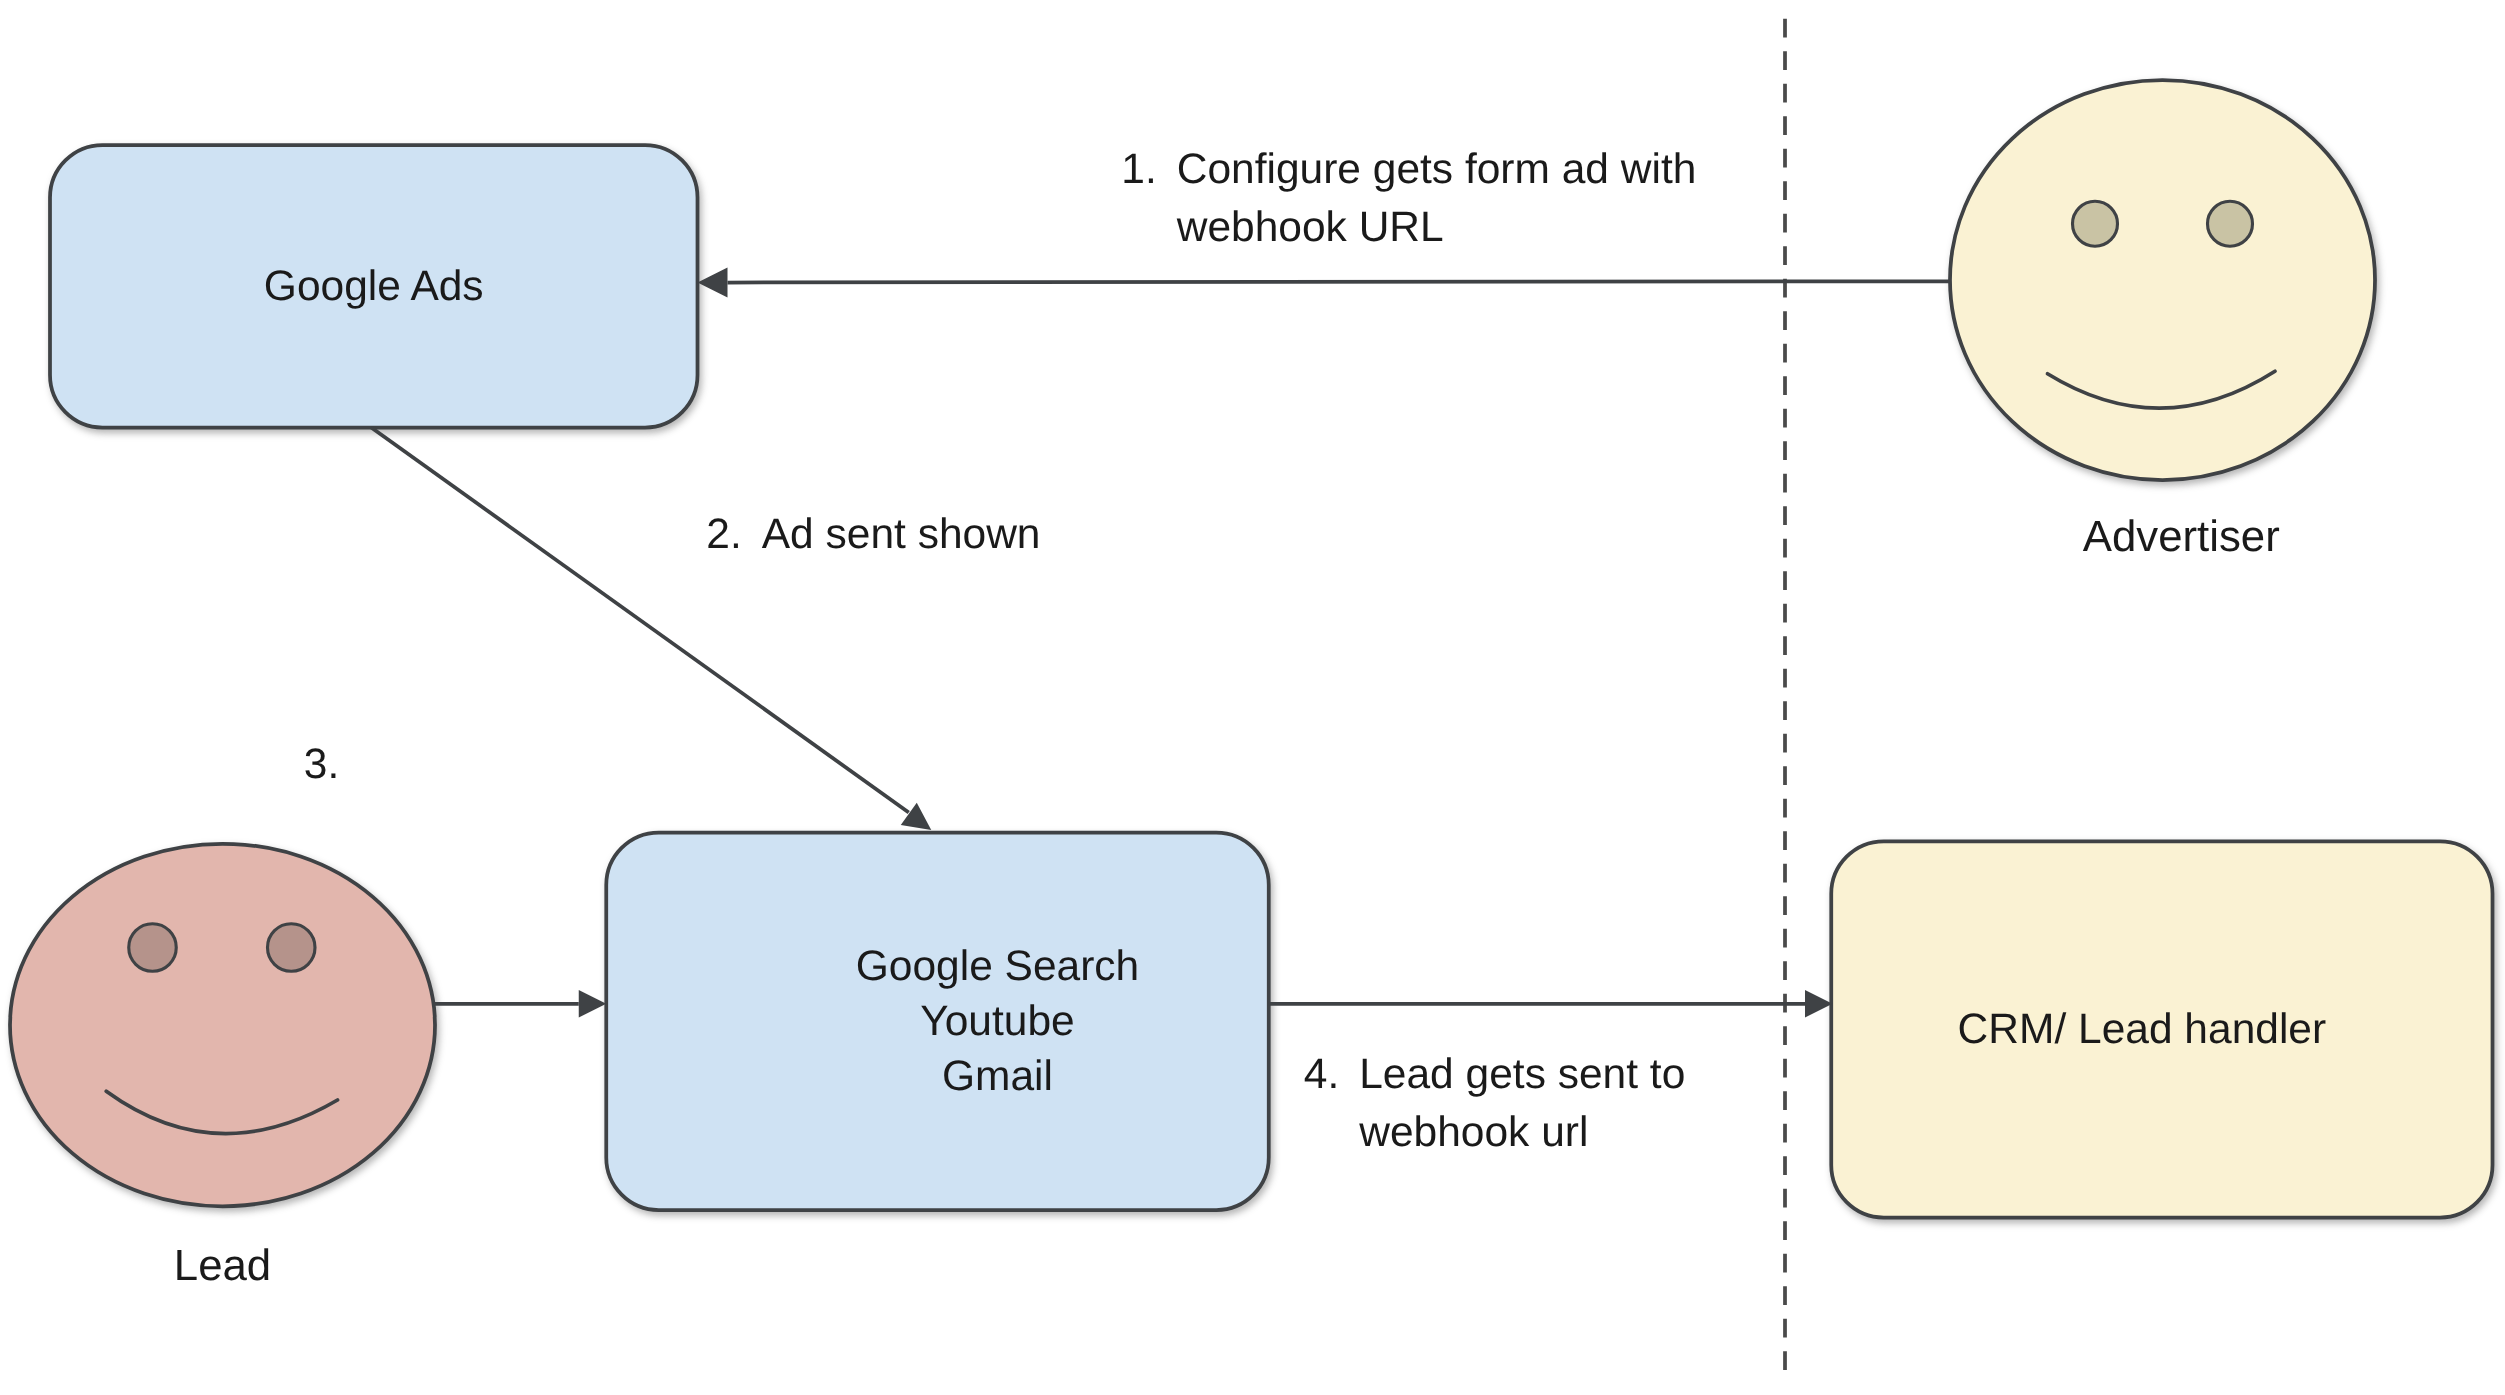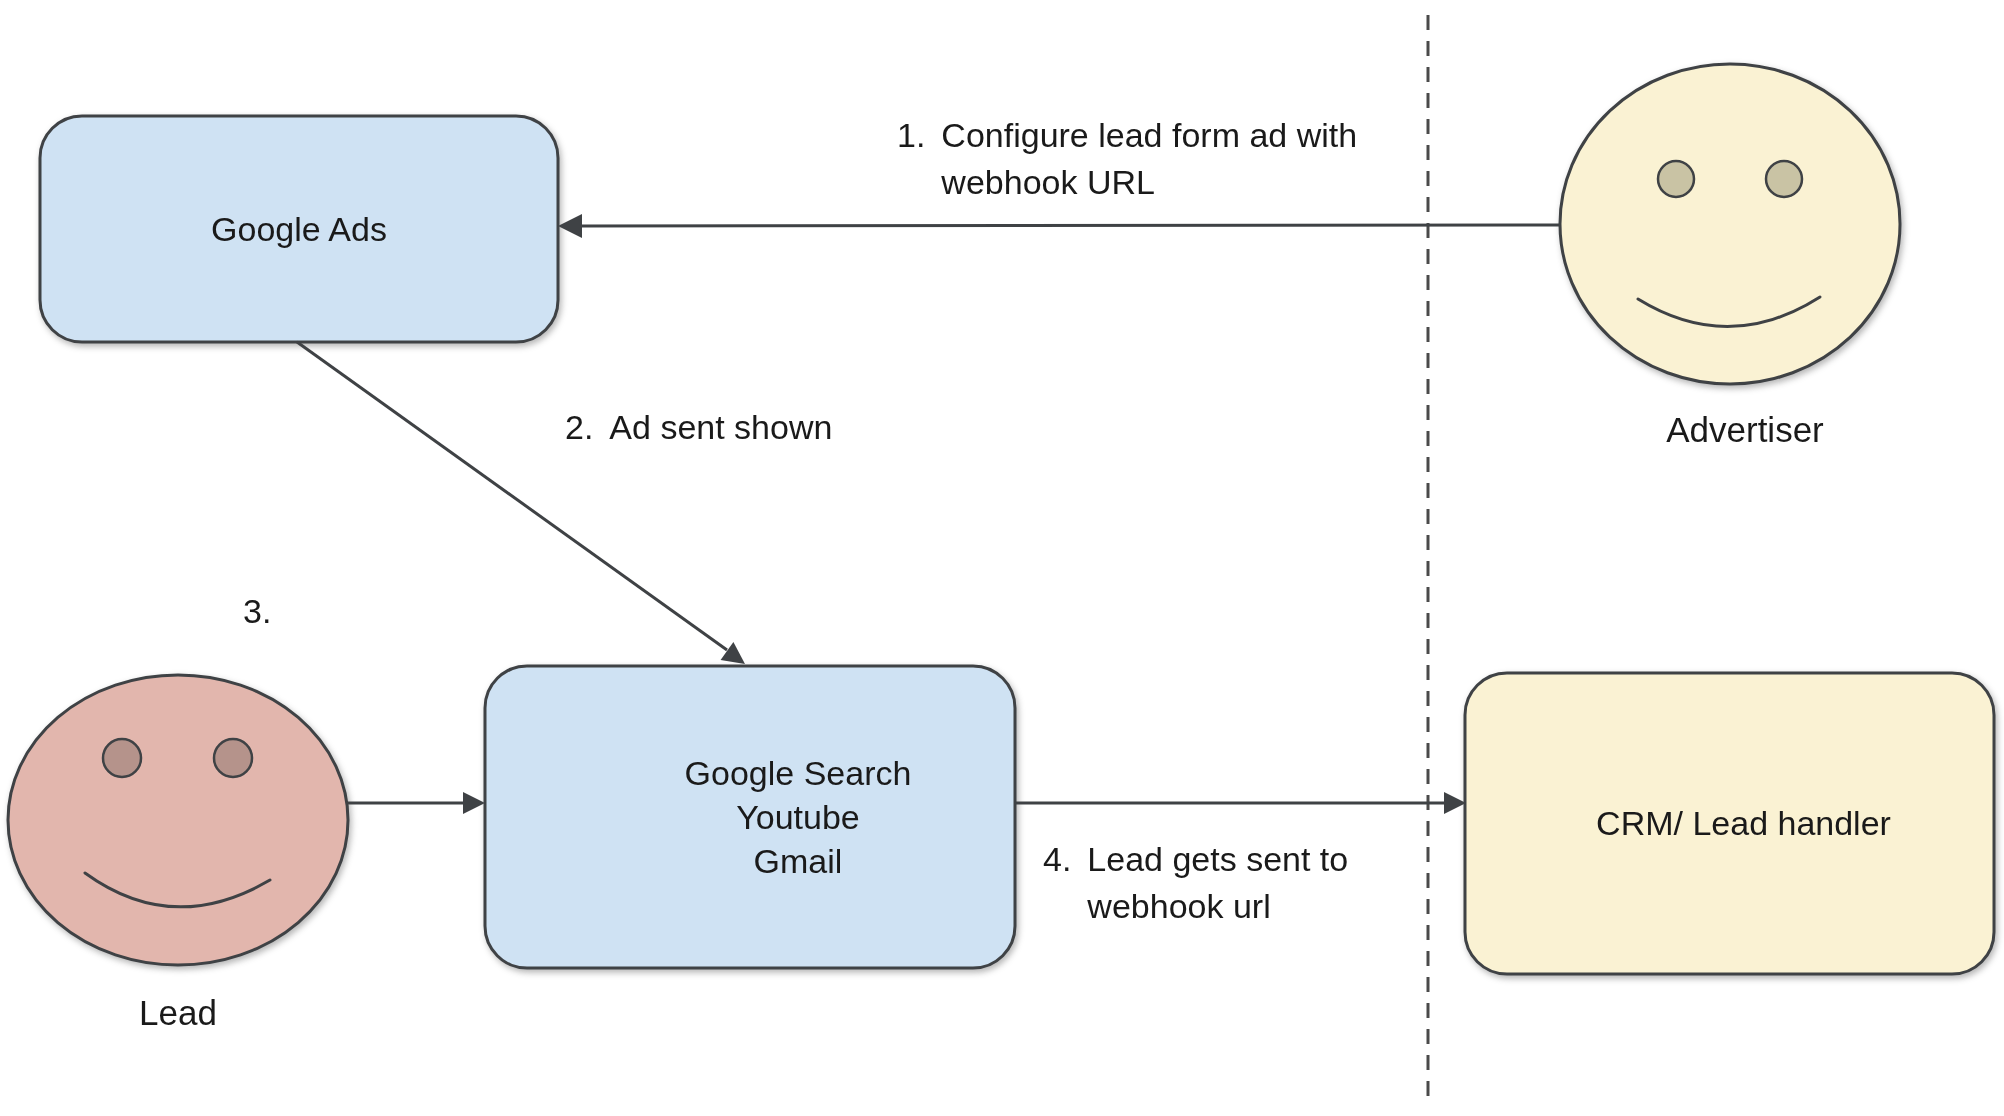--- a/index.html
+++ b/index.html
@@ -99,29 +99,29 @@
       <polygon points="1466,803 1444,792 1444,814" fill="#3f4245"></polygon>
     </g>
   </svg>
 
   <div class="overlay node-label" style="left:40px; top:116px; width:518px; height:226px;">Google Ads</div>
 
   <div class="overlay node-label multiline" style="left:485px; top:666px; width:530px; height:302px;margin-left:48px;">Google Search
 Youtube
 Gmail</div>
 
-  <div class="overlay node-label" style="left:1495px; top:673px; width:497px; height:301px;">CRM/ Lead handler</div>
+  <div class="overlay node-label" style="left:1465px; top:673px; width:497px; height:301px;">CRM/ Lead handler</div>
 
   <div class="actor-label" style="left:1585px; top:410px;">Advertiser</div>
 
   <div class="actor-label" style="left:18px; top:993px;">Lead</div>
 
   <div class="step-label" style="left:897px; top:112px;">
     <span class="num">1.</span>
-    <span class="txt">Configure lead form ad with
+    <span class="txt">Configure gets form ad with
 webhook URL</span>
   </div>
 
   <div class="step-label" style="left:565px; top:404px;">
     <span class="num">2.</span>
     <span class="txt">Ad sent shown</span>
   </div>
 
   <div class="step-label" style="left:243px; top:588px;">
     <span class="num">3.</span>

